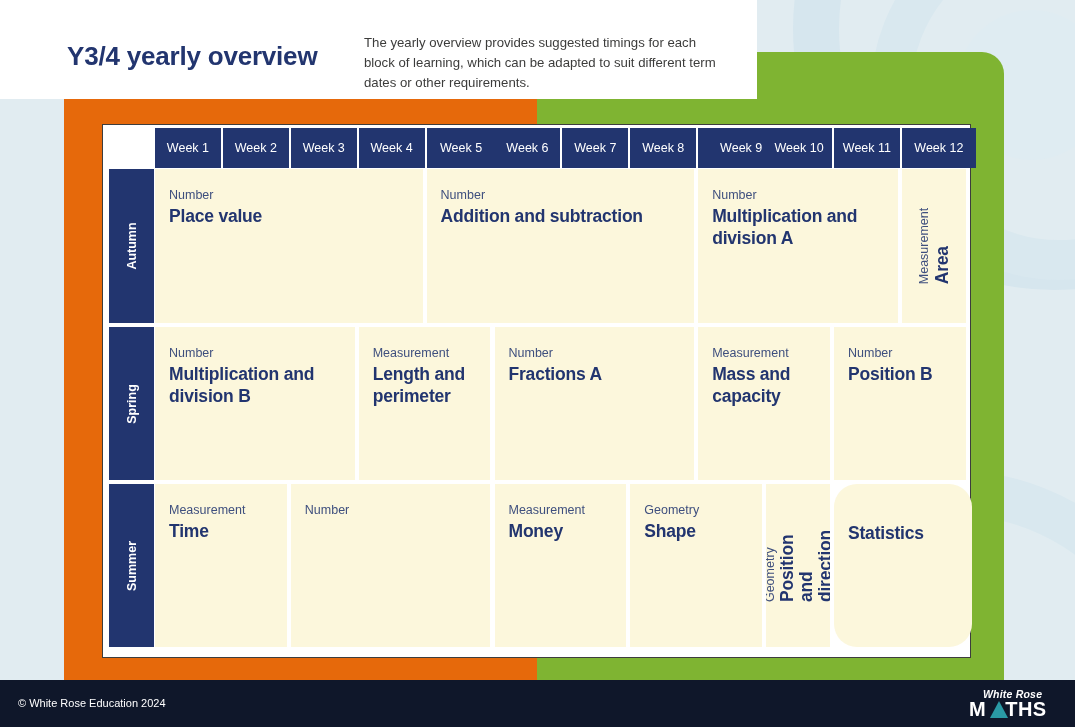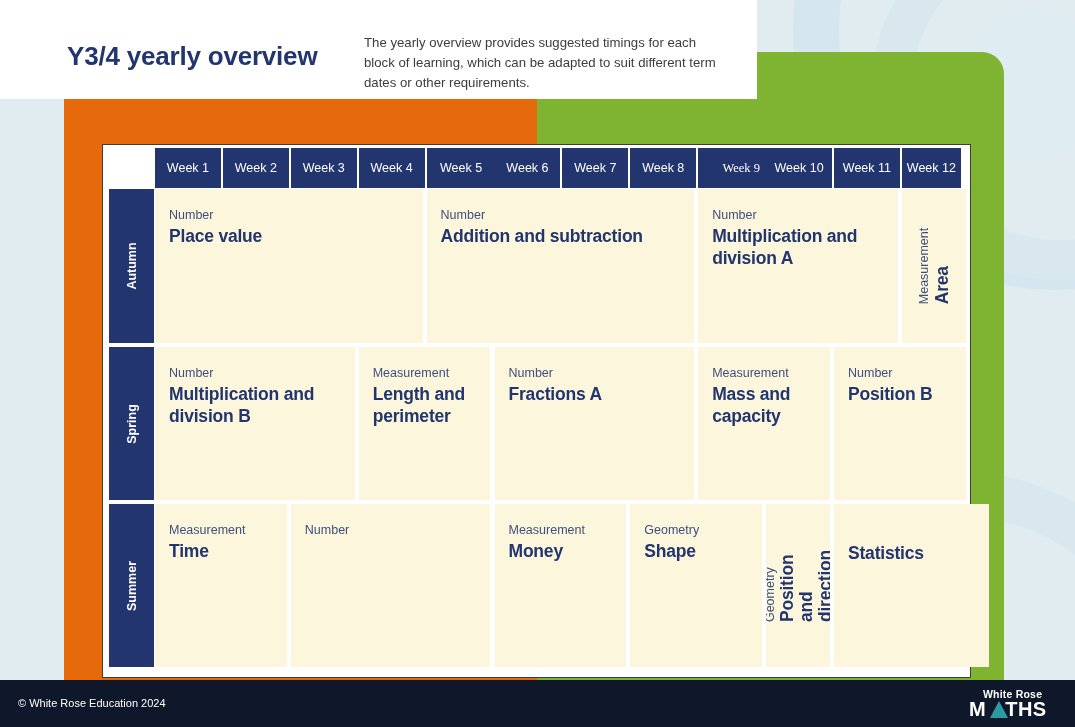--- a/index.html
+++ b/index.html
@@ -88,21 +88,21 @@
     position: absolute;
     left: 64px; top: 52px;
     width: 473px; height: 628px;
     background: #e6690b;
     z-index: 2;
   }
 
   
   #table-card {
     position: absolute;
-    left: 102px; top: 144px;
+    left: 102px; top: 124px;
     width: 869px; height: 534px;
     background: #ffffff;
     border: 1.5px solid #3d3d3d;
     z-index: 5;
     box-sizing: border-box;
   }
 
   
   #week-header {
     position: absolute;
@@ -220,20 +220,21 @@
     right: 14px; top: 8px;
     width: 92px; height: 32px;
   }
   #logo-white-rose {
     position: absolute;
     left: 14px; top: 0px;
     font-size: 10.5px;
     font-weight: bold;
     color: #ffffff;
     letter-spacing: 0.2px;
+    font-style: italic;
   }
   #logo-maths {
     position: absolute;
     left: 0px; top: 11px;
     font-size: 20px;
     font-weight: bold;
     color: #ffffff;
     letter-spacing: 0.5px;
     line-height: 21px;
   }
@@ -271,24 +272,24 @@
   <div id="table-card">
     <div id="week-header">
         <div class="week-cell" style="left: 0px; width: 65.9px;">Week 1</div>
         <div class="week-cell" style="left: 67.9px; width: 65.9px;">Week 2</div>
         <div class="week-cell" style="left: 135.8px; width: 65.9px;">Week 3</div>
         <div class="week-cell" style="left: 203.7px; width: 65.9px;">Week 4</div>
         <div class="week-cell" style="left: 271.6px; width: 69px;">Week 5</div>
         <div class="week-cell" style="left: 339.5px; width: 65.9px;">Week 6</div>
         <div class="week-cell" style="left: 407.4px; width: 65.9px;">Week 7</div>
         <div class="week-cell" style="left: 475.3px; width: 65.9px;">Week 8</div>
-        <div class="week-cell" style="left: 543.2px; width: 86px; font-family: Liberation Serif, serif;">Week 9</div>
+        <div class="week-cell" style="left: 543.2px; width: 86px;">Week 9</div>
         <div class="week-cell" style="left: 611.1px; width: 65.9px;">Week 10</div>
         <div class="week-cell" style="left: 679px; width: 65.9px;">Week 11</div>
-        <div class="week-cell" style="left: 746.9px; width: 59px; text-align: right;">Week 12</div>
+        <div class="week-cell" style="left: 746.9px; width: 74px; text-align: right;">Week 12</div>
       </div>
 
     <div class="season-row" id="row-autumn">
       <div class="season-tab">
         <span class="season-text">Autumn</span>
       </div>
     <div class="block" style="left: 52px; width: 267.6px;">
           <div class="block-strand">Number</div>
           <div class="block-title">Place value</div>
         </div>
@@ -353,21 +354,21 @@
           <div class="block-strand">Geometry</div>
           <div class="block-title">Shape</div>
         </div>
         <div class="block vertical" style="left: 663.1px; width: 63.9px;">
           <div class="vert-wrap">
             <div class="block-title stacked">Position and
 direction</div>
             <div class="block-strand">Geometry</div>
           </div>
         </div>
-        <div class="block" style="left: 731px; width: 155px; padding-top: 38px;">
+        <div class="block" style="left: 731px; width: 138px; padding-top: 38px; border-radius: 23px;">
           <div class="block-title">Statistics</div>
         </div>
       </div>
   </div>
 
   <div id="footer">
     <div id="copyright">© White Rose Education 2024</div>
     <div id="logo">
       <div id="logo-white-rose">White Rose</div>
       <div id="logo-maths"><span>M</span><span class="logo-a-gap"></span><span>THS</span></div>

